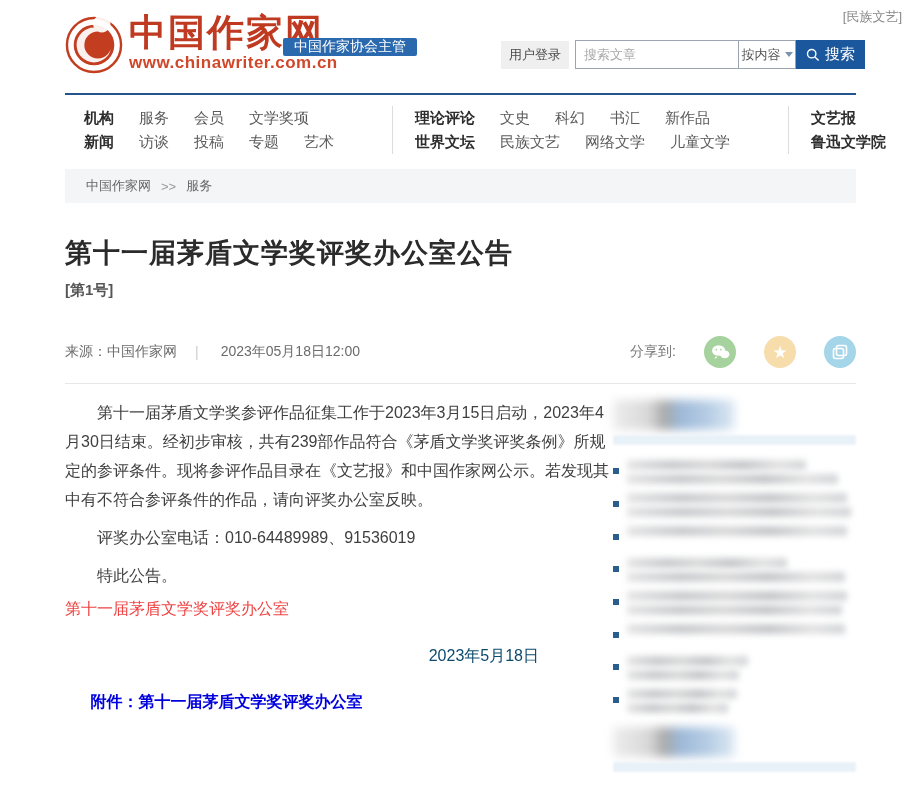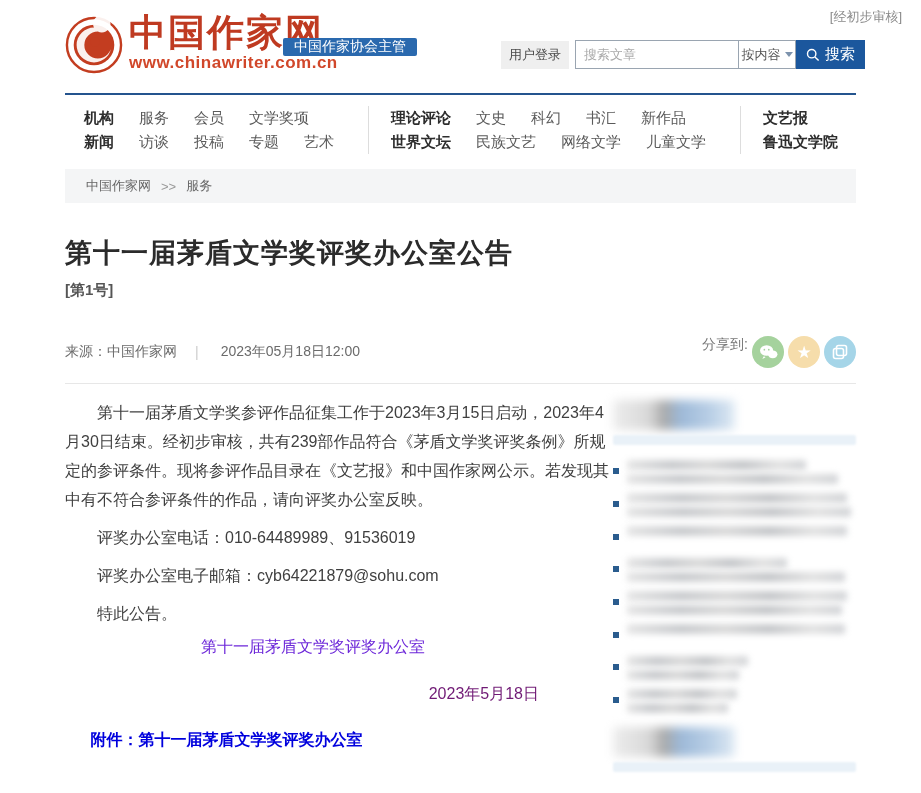--- a/index.html
+++ b/index.html
@@ -26,53 +26,53 @@
   .search-filter { width:58px; height:29px; border:1px solid #9aa5b1; background:#fff; font-size:13px;
                    color:#555; display:flex; align-items:center; justify-content:center; gap:4px; cursor:pointer; }
   .chev { width:0; height:0; border-left:4px solid transparent; border-right:4px solid transparent;
           border-top:5px solid #7d93ad; }
   .search-btn { height:29px; padding:0 10px; background:#1b579d; border:none; color:#fff; font-size:15px;
                 display:flex; align-items:center; gap:5px; cursor:pointer; }
 
   
   .nav { display:flex; margin:0 65px; padding:11px 0 9px 0;gap:12px; }
   .nav-group { padding:0 22px; }
-  .nav-group + .nav-group { border-left:1px solid #ddd; }
+  .nav-group + .nav-group { border-left:1px solid #ddd;margin-left:24px; }
   .nav-group:first-child { padding-left:19px; }
   .nav-row { display:flex; gap:25px; line-height:24px; white-space:nowrap; }
   .nav-item { font-size:15px; color:#5a5a5a; cursor:pointer; }
   .nav-item.bold { font-weight:bold; color:#2d2d2d; }
 
   
   .crumb { margin:6px 65px 0 65px; background:#f4f5f6; height:34px; display:flex; align-items:center;
            padding-left:21px; font-size:13px; color:#666; gap:10px; }
   .crumb span { cursor:pointer; }
   .crumb .sep { color:#999; cursor:default; }
 
   
   .title { margin:32px 65px 4px 65px; font-size:27px; font-weight:bold; color:#2b2b2b; letter-spacing:1px; }
   .issue { margin:10px 65px 0 65px; font-size:15px; color:#555;font-weight:bold; }
   .source-row { margin:36px 65px 0 65px; display:flex; align-items:center; padding-bottom:15px;
                 border-bottom:1px solid #e7e7e7; font-size:14px; color:#6b6b6b; }
   .source-row .pipe { margin:0 22px 0 18px; color:#ccc; }
-  .share { margin-left:auto; display:flex; align-items:flex-start; gap:4px; }
+  .share { margin-left:auto; display:flex; align-items:center; gap:28px; }
   .share-label { font-size:14px; color:#777; }
   .circ { width:32px; height:32px; border-radius:50%; display:flex; align-items:center; justify-content:center;
           cursor:pointer; }
   .c-green { background:#a5d29d; }
   .c-orange { background:#f6ddab; }
   .c-blue { background:#a5d5e8; }
   .star { color:#fff; font-size:17px; line-height:1; }
 
   
   .content { display:flex; margin:14px 65px 0 65px; }
   .left-col { width:548px; }
   .left-col p { font-size:16px; color:#3f3f3f; line-height:29px; text-indent:2em; margin-bottom:9px; }
-  .sig { text-align:center; padding-right:52px; font-size:16px; color:#6d28d9; margin-top:9px; }
-  .sig-date { text-align:right; padding-right:74px; font-size:16px; color:#701a75; margin-top:26px; }
+  .sig { text-align:left; padding-right:52px; font-size:16px; color:#ef4444; margin-top:9px; }
+  .sig-date { text-align:right; padding-right:74px; font-size:16px; color:#0c4a6e; margin-top:26px; }
   .attach { margin-top:25px; font-size:16px; font-weight:bold; color:#0000dd; text-indent:1.6em; cursor:pointer; }
 
   
   .sidebar { width:243px; margin-left:auto; padding-top:2px; }
   .sb-head { width:122px; height:30px; border-radius:3px; filter:blur(5px);
              background:linear-gradient(90deg,#ededed 0%,#d8d8d8 30%,#a9a9a9 42%,#9db9d8 55%,#b9cfe6 80%,#dfeaf4 100%); }
   .sb-underline { height:10px; margin-top:5px; background:#e9f1f8; filter:blur(1px); border-radius:2px; }
   .sb-list { margin-top:15px; }
   .sb-item { position:relative; padding-left:14px; margin-bottom:9px; min-height:23px; cursor:pointer; }
   .sb-item::before { content:""; position:absolute; left:0; top:8px; width:6px; height:6px; background:#2a5c8e; }
@@ -92,21 +92,21 @@
         <circle cx="30" cy="30" r="21" fill="#c33d20"></circle>
         <path d="M30 12 a18 18 0 1 0 18 18 a14 14 0 1 1 -14-14 a9 9 0 1 0 -4 -4z" fill="#fff" opacity="0.92"></path>
         <circle cx="31" cy="27" r="5" fill="#c33d20"></circle>
       </svg>
       <div class="logo-texts">
         <div class="logo-title">中国作家网</div>
         <div class="logo-url">www.chinawriter.com.cn</div>
       </div>
     </div>
     <div class="badge">中国作家协会主管</div>
-    <div class="oldver">[经初步审核]</div>
+    <div class="oldver">[民族文艺]</div>
     <div class="search-row">
       <div class="login">用户登录</div>
       <input class="search-input" type="text" placeholder="搜索文章" style="">
       <div class="search-filter">
         <span>按内容</span>
         <span class="chev"></span>
       </div>
       <button class="search-btn">
         <svg width="14" height="14" viewBox="0 0 16 16">
           <circle cx="6.5" cy="6.5" r="4.8" fill="none" stroke="#fff" stroke-width="1.6"></circle>
@@ -191,21 +191,20 @@
           <rect x="1.5" y="4.5" width="10" height="10" rx="2" fill="none" stroke="#fff" stroke-width="1.6"></rect>
         </svg>
       </div>
     </div>
   </div>
 
   <div class="content">
     <div class="left-col" id="paragraphs">
         <p>第十一届茅盾文学奖参评作品征集工作于2023年3月15日启动，2023年4月30日结束。经初步审核，共有239部作品符合《茅盾文学奖评奖条例》所规定的参评条件。现将参评作品目录在《文艺报》和中国作家网公示。若发现其中有不符合参评条件的作品，请向评奖办公室反映。</p>
         <p>评奖办公室电话：010-64489989、91536019</p>
-        <p>评奖办公室电子邮箱：cyb64221879@sohu.com</p>
         <p>特此公告。</p>
         <div class="sig">第十一届茅盾文学奖评奖办公室</div>
         <div class="sig-date">2023年5月18日</div>
         <div class="attach">附件：第十一届茅盾文学奖评奖办公室</div>
       </div>
 
     <div class="sidebar">
       <div class="sb-head"></div>
       <div class="sb-underline"></div>
       <div class="sb-list" id="sb-list">

